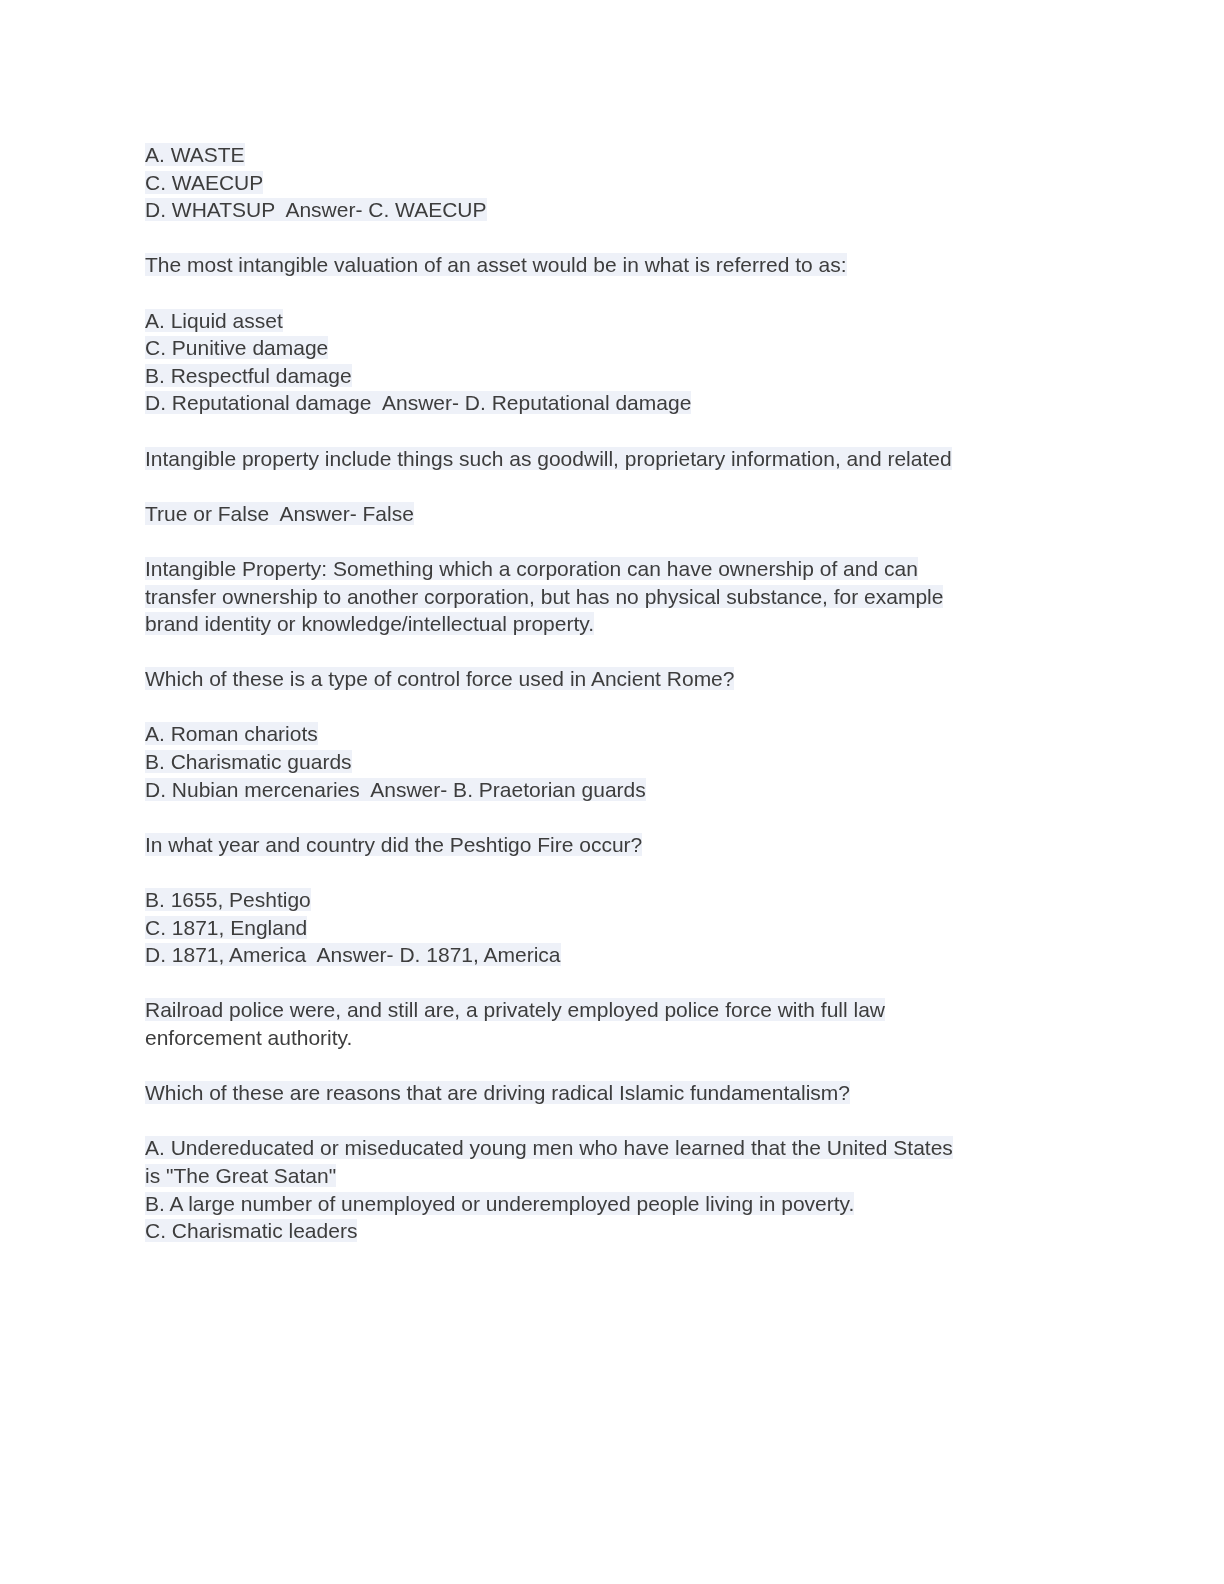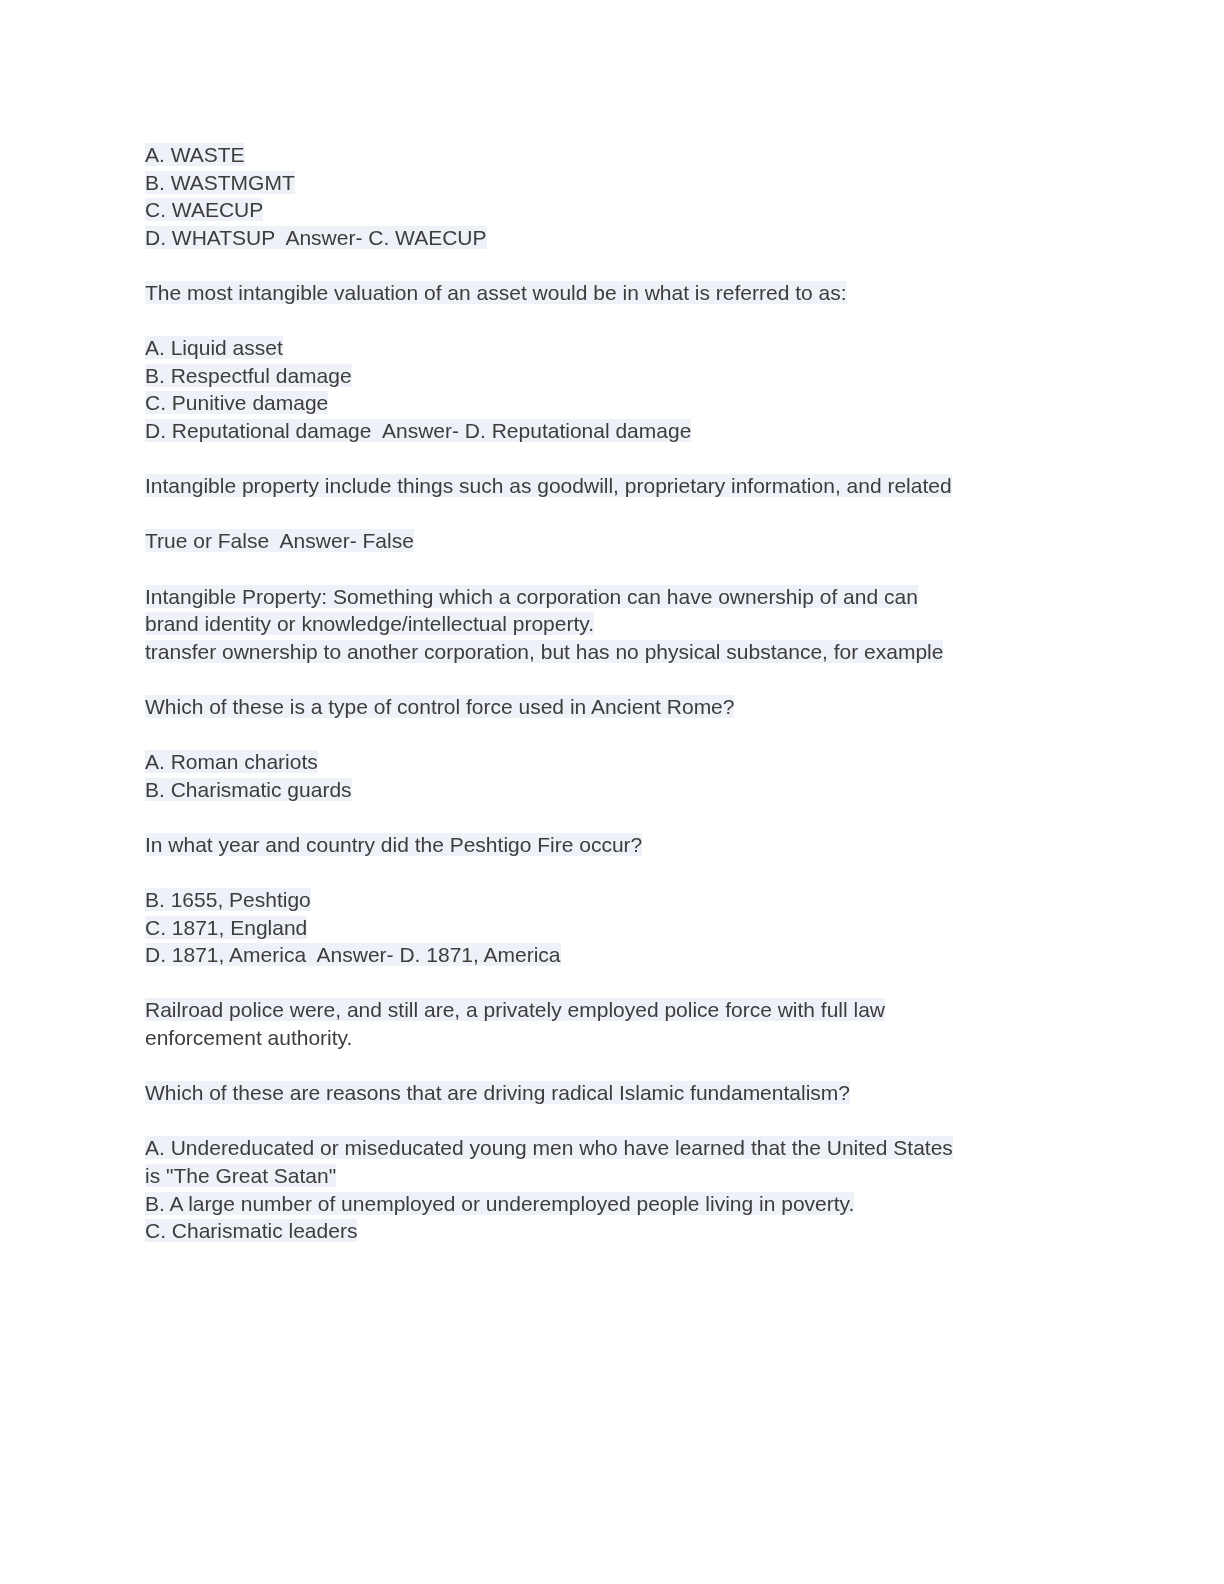--- a/index.html
+++ b/index.html
@@ -34,50 +34,50 @@
   .nohl {
     background: transparent;
   }
 </style>
 </head>
 <body style="background: rgb(255, 255, 255);">
 
 <main class="page">
     <div class="block">
       <div class="line"><span class="hl">A. WASTE</span></div>
-      <div class="line"><span class="hl">B. WASTMGMT</span></div>
       <div class="line"><span class="hl">C. WAECUP</span></div>
       <div class="line"><span class="hl">D. WHATSUP  Answer- C. WAECUP</span></div>
     </div>
     <div class="block">
       <div class="line"><span class="hl">The most intangible valuation of an asset would be in what is referred to as:</span></div>
     </div>
     <div class="block">
       <div class="line"><span class="hl">A. Liquid asset</span></div>
+      <div class="line"><span class="hl">C. Punitive damage</span></div>
       <div class="line"><span class="hl">B. Respectful damage</span></div>
-      <div class="line"><span class="hl">C. Punitive damage</span></div>
       <div class="line"><span class="hl">D. Reputational damage  Answer- D. Reputational damage</span></div>
     </div>
     <div class="block">
       <div class="line"><span class="hl">Intangible property include things such as goodwill, proprietary information, and related</span></div>
     </div>
     <div class="block">
       <div class="line"><span class="hl">True or False  Answer- False</span></div>
     </div>
     <div class="block">
       <div class="line"><span class="hl">Intangible Property: Something which a corporation can have ownership of and can</span></div>
+      <div class="line"><span class="hl">transfer ownership to another corporation, but has no physical substance, for example</span></div>
       <div class="line"><span class="hl">brand identity or knowledge/intellectual property.</span></div>
-      <div class="line"><span class="hl">transfer ownership to another corporation, but has no physical substance, for example</span></div>
     </div>
     <div class="block">
       <div class="line"><span class="hl">Which of these is a type of control force used in Ancient Rome?</span></div>
     </div>
     <div class="block">
       <div class="line"><span class="hl">A. Roman chariots</span></div>
       <div class="line"><span class="hl">B. Charismatic guards</span></div>
+      <div class="line"><span class="hl">D. Nubian mercenaries  Answer- B. Praetorian guards</span></div>
     </div>
     <div class="block">
       <div class="line"><span class="hl">In what year and country did the Peshtigo Fire occur?</span></div>
     </div>
     <div class="block">
       <div class="line"><span class="hl">B. 1655, Peshtigo</span></div>
       <div class="line"><span class="hl">C. 1871, England</span></div>
       <div class="line"><span class="hl">D. 1871, America  Answer- D. 1871, America</span></div>
     </div>
     <div class="block">

